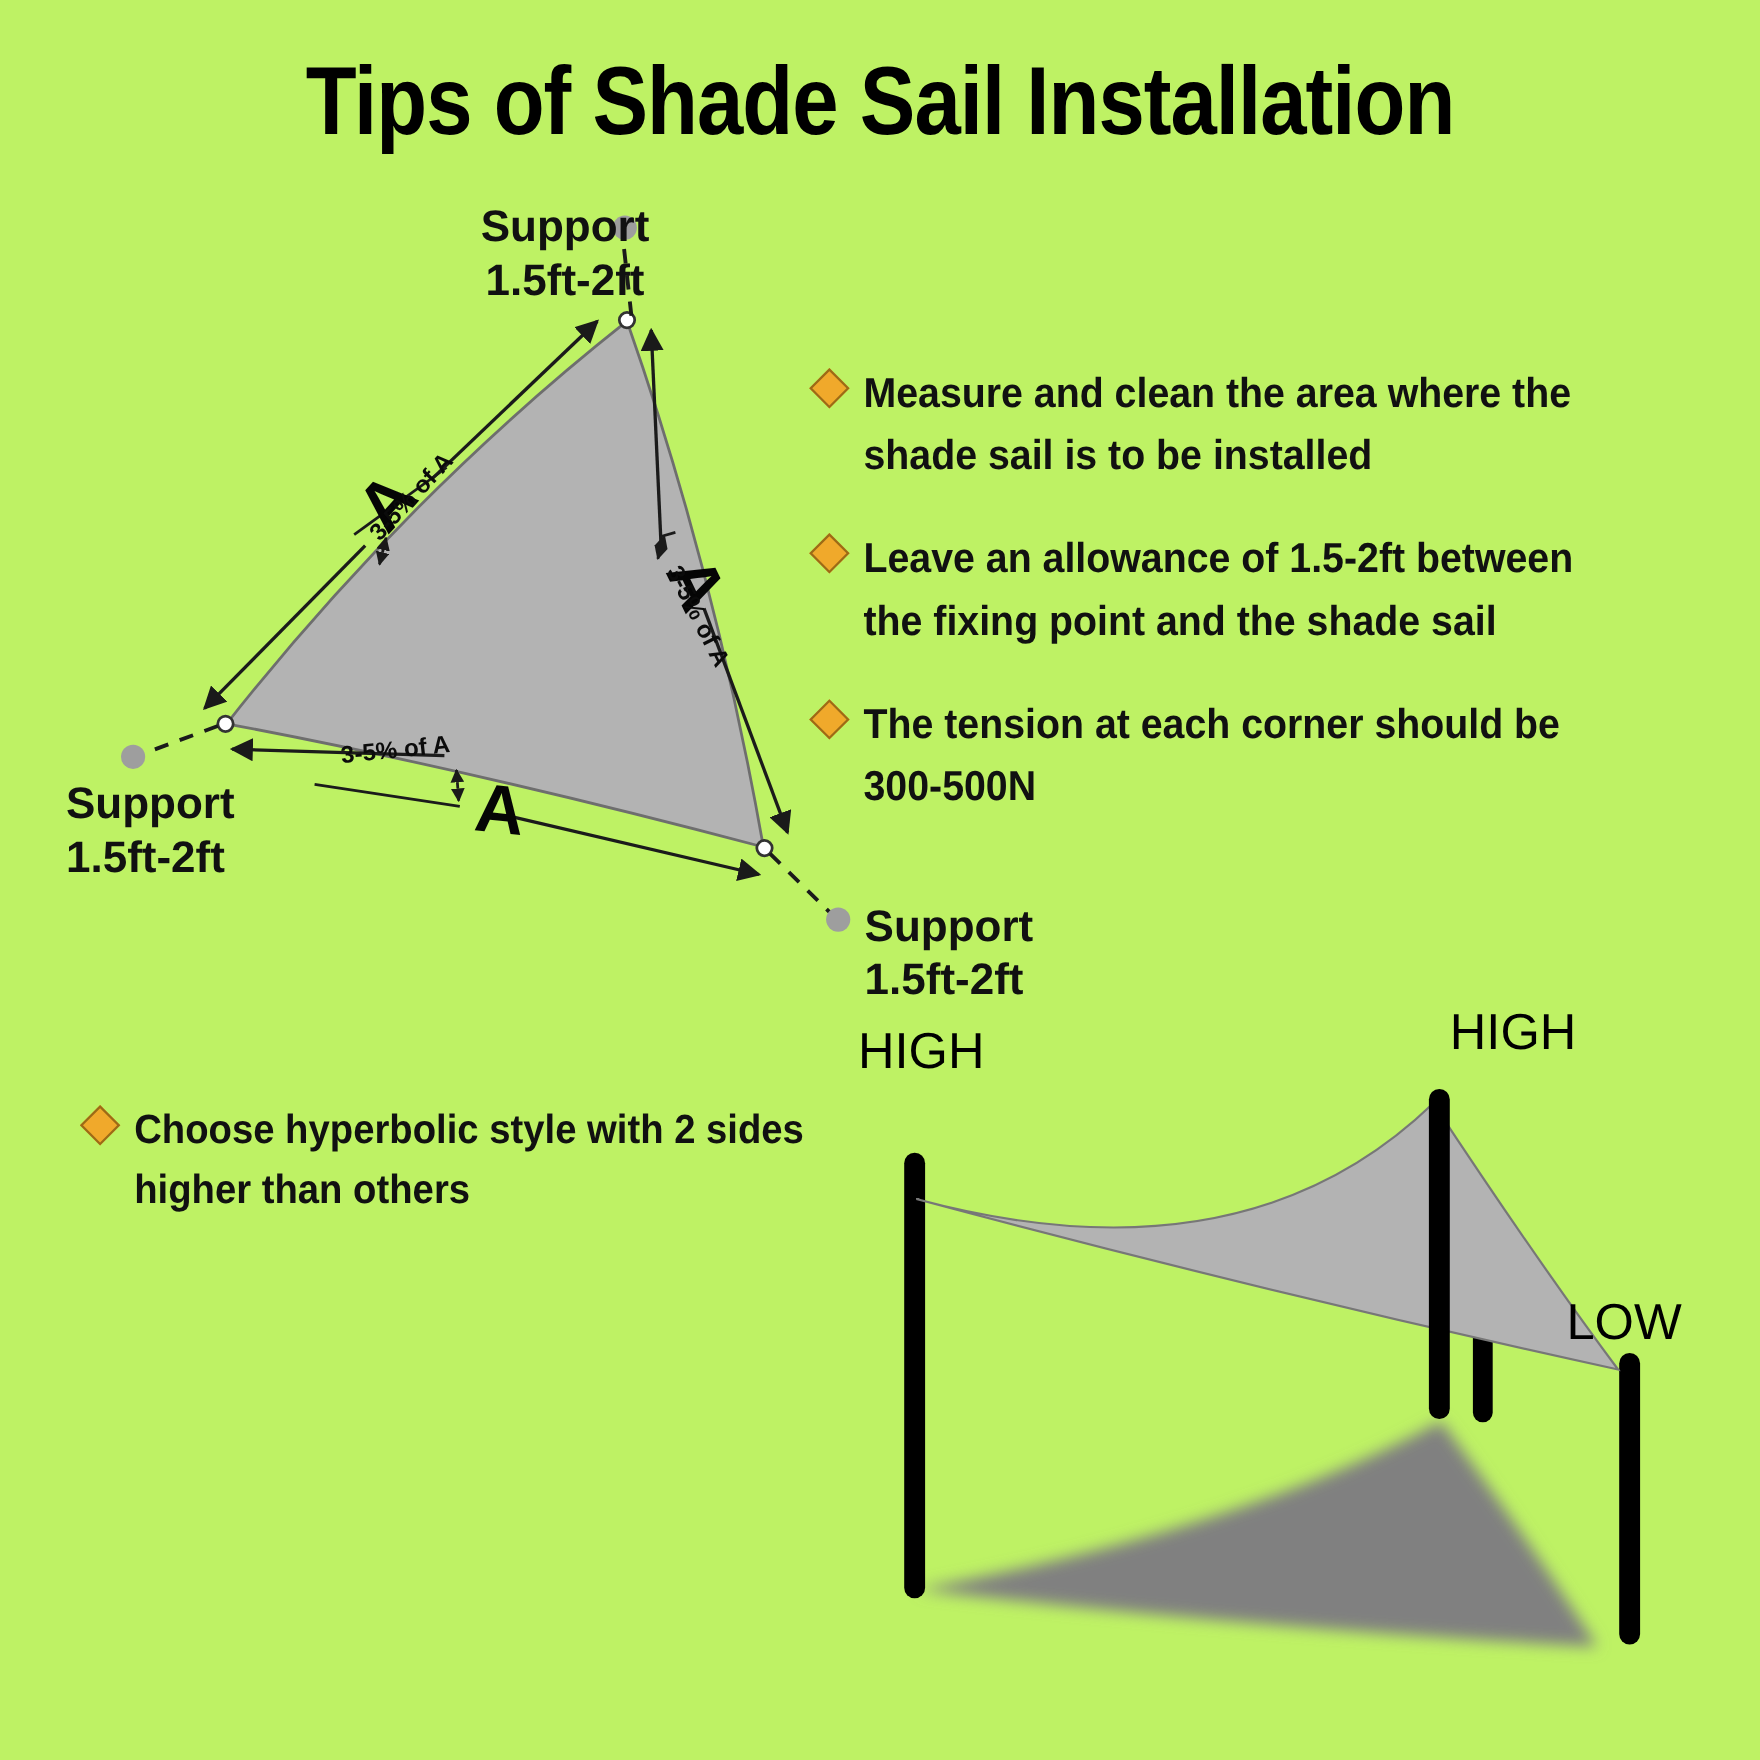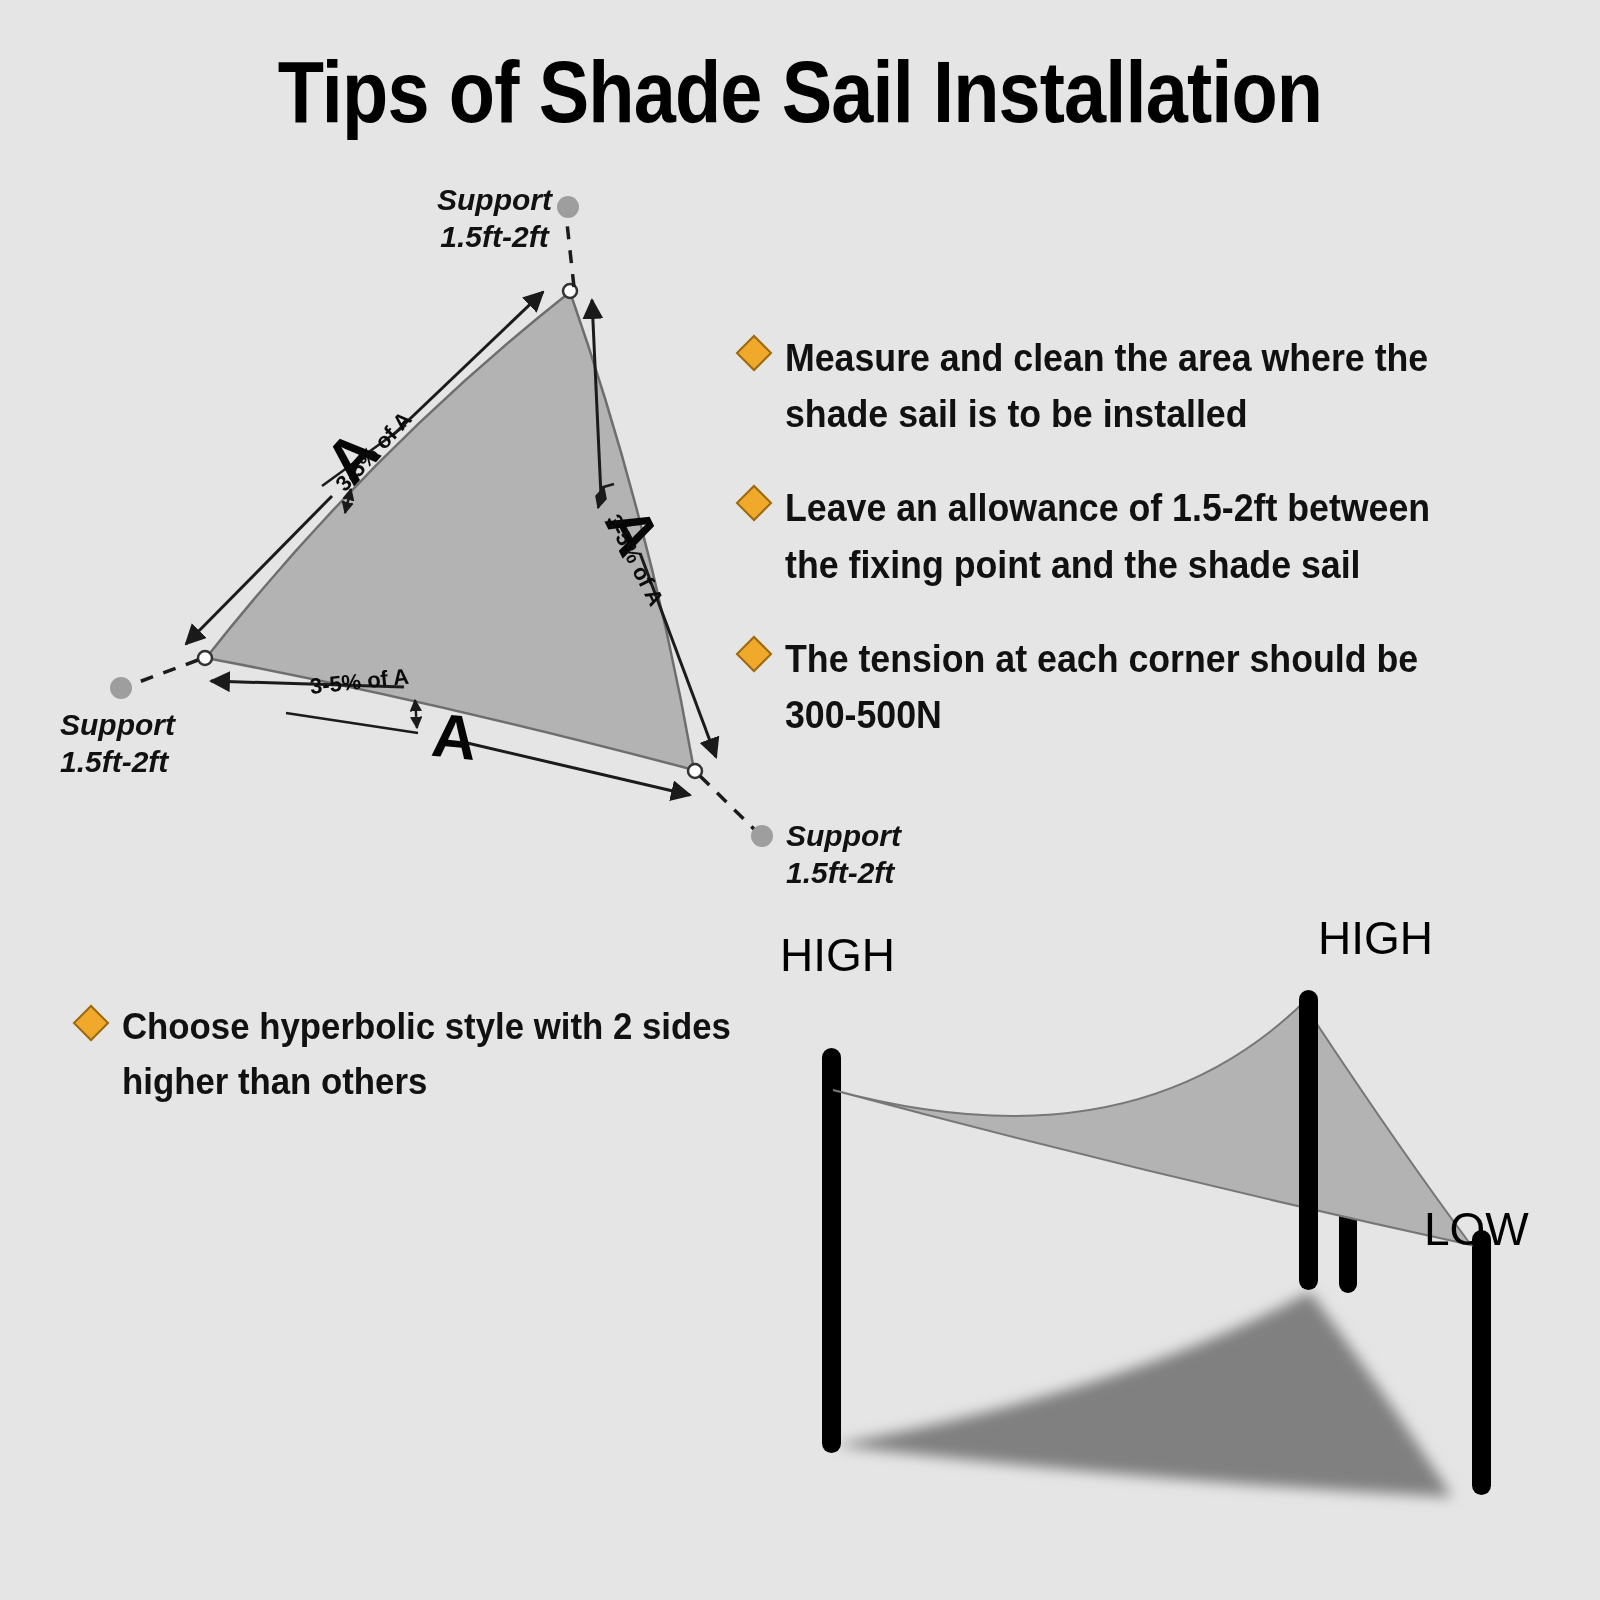--- a/index.html
+++ b/index.html
@@ -5,21 +5,21 @@
 <style>
   html, body {
     margin: 0;
     padding: 0;
     background: #ffffff;
   }
   #page {
     position: relative;
     width: 1600px;
     height: 1600px;
-    background: #e5e5e5;
+    background: #bef264;
     overflow: hidden;
     font-family: "Liberation Sans", sans-serif;
   }
 
   
   #title {
     position: absolute;
     left: 0;
     top: 48px;
     width: 1600px;
@@ -85,25 +85,24 @@
     transform-origin: 0 50%;
   }
   #bullets-left .bullet-text { font-size: 37px; }
   #bullets-left .bullet-item { margin-bottom: 44px; }
 
   
   .support-label {
     position: absolute;
     font-family: "Liberation Sans", sans-serif;
     font-weight: 600;
-    font-size: 30px;
+    font-size: 40px;
     line-height: 1.22;
     color: #111111;
     white-space: pre-line;
-    font-style: italic;
   }
   #support-top   { left: 437px; top: 182px; text-align: center; }
   #support-left  { left: 60px;  top: 707px; text-align: left; }
   #support-bottom{ left: 786px; top: 818px; text-align: left; }
 
   
   .a-label {
     position: absolute;
     font-family: "Liberation Sans", sans-serif;
     font-weight: 700;
@@ -135,21 +134,21 @@
     font-family: "Liberation Sans", sans-serif;
     font-weight: 400;
     font-size: 46px;
     line-height: 1;
     color: #000000;
     letter-spacing: 0px;
     text-align: center;
   }
   #high-left  { left: 780px;  top: 932px; }
   #high-right { left: 1318px; top: 915px; }
-  #low-right  { left: 1424px; top: 1178px; margin-top: 28px; }
+  #low-right  { left: 1424px; top: 1178px; }
 </style>
 </head>
 <body>
 
 <div id="page">
 
   <div id="title">Tips of Shade Sail Installation</div>
 
   <svg class="svg-layer" viewBox="0 0 1600 1600" xmlns="http://www.w3.org/2000/svg">
     <defs>

